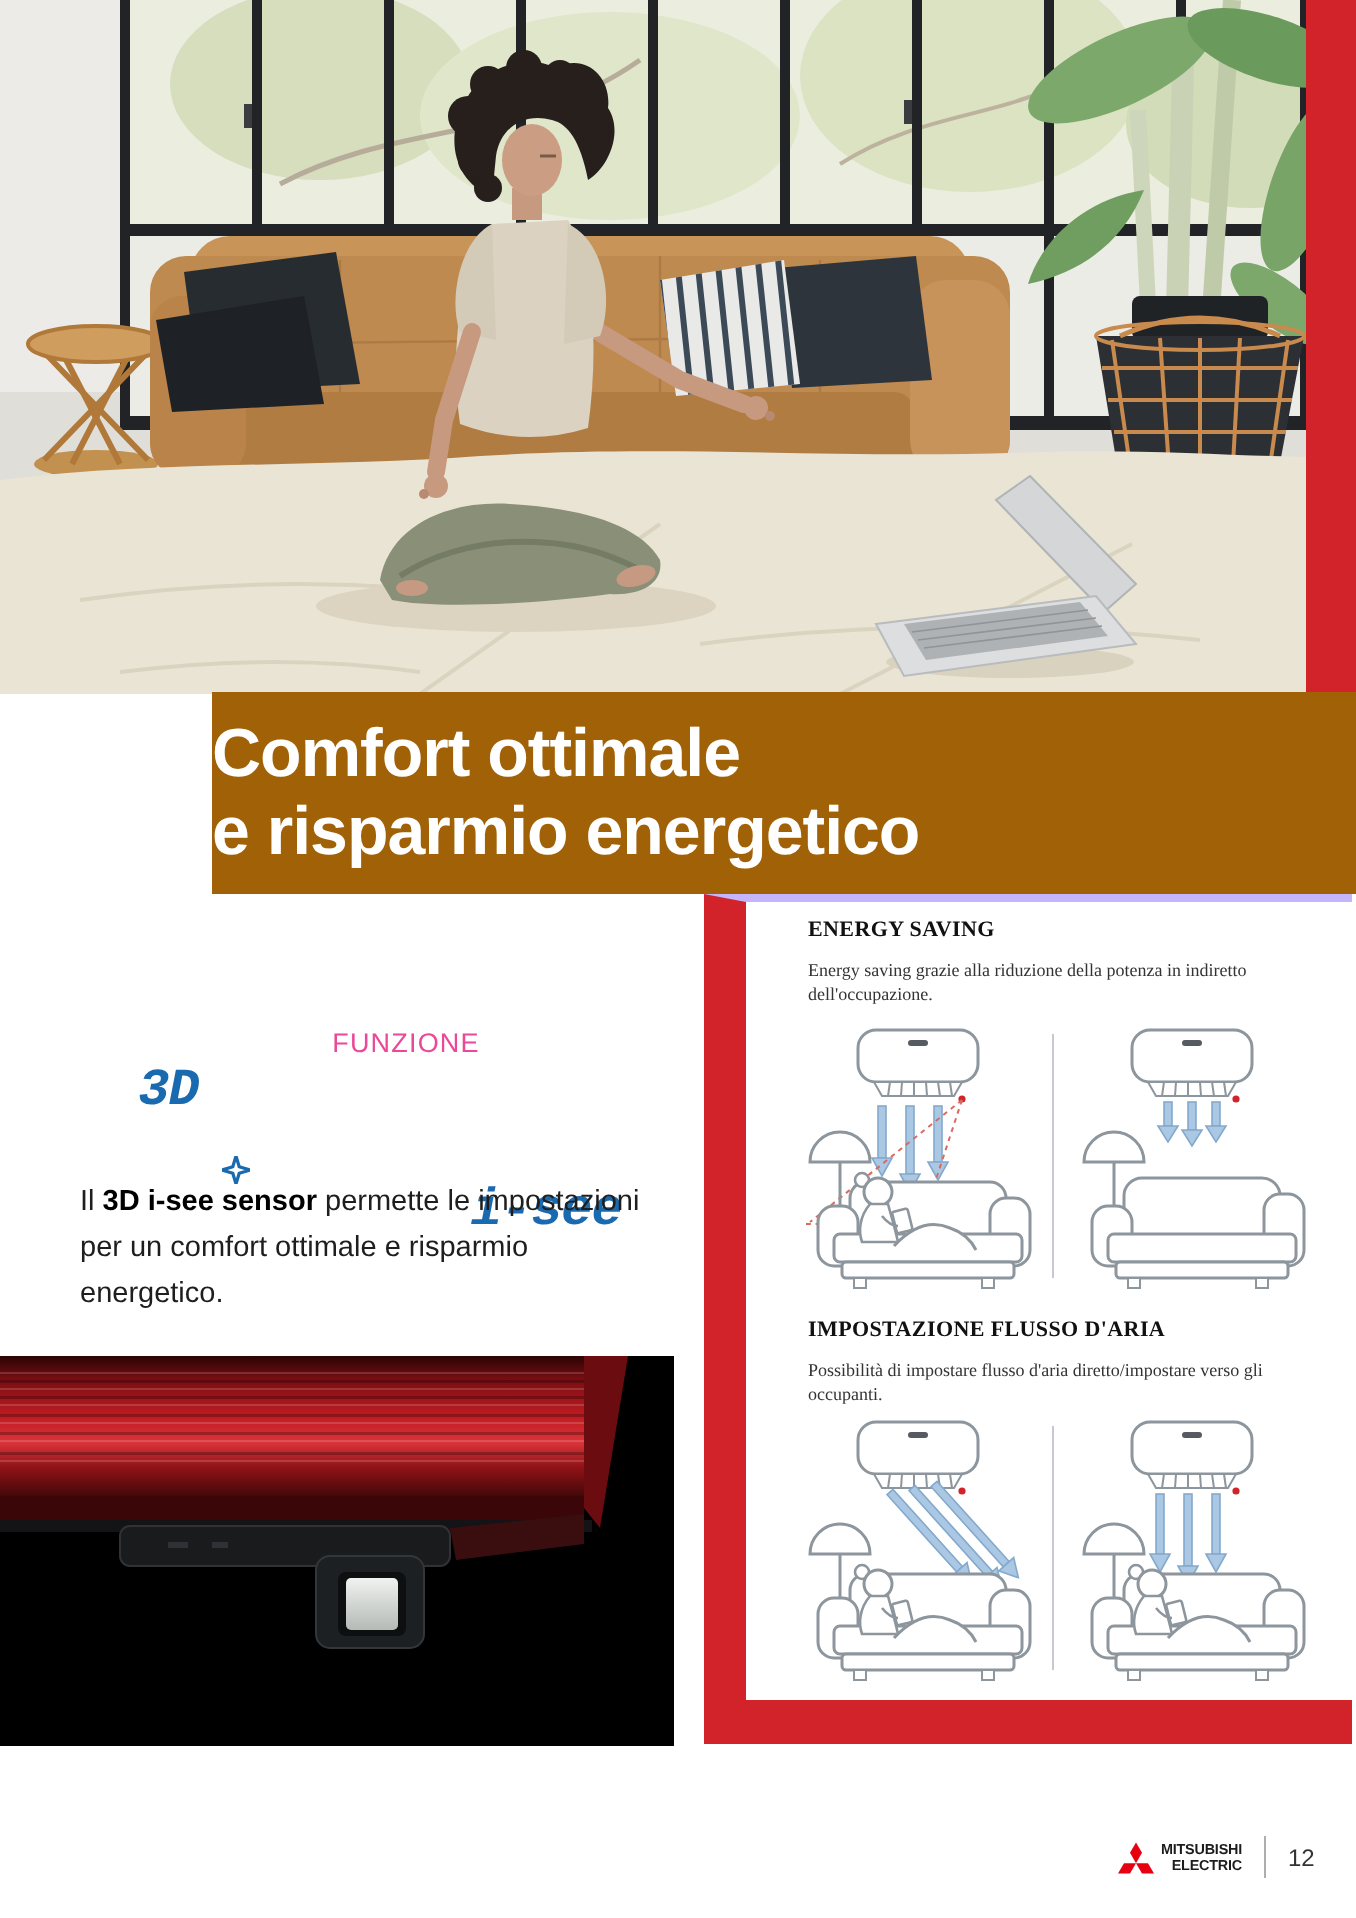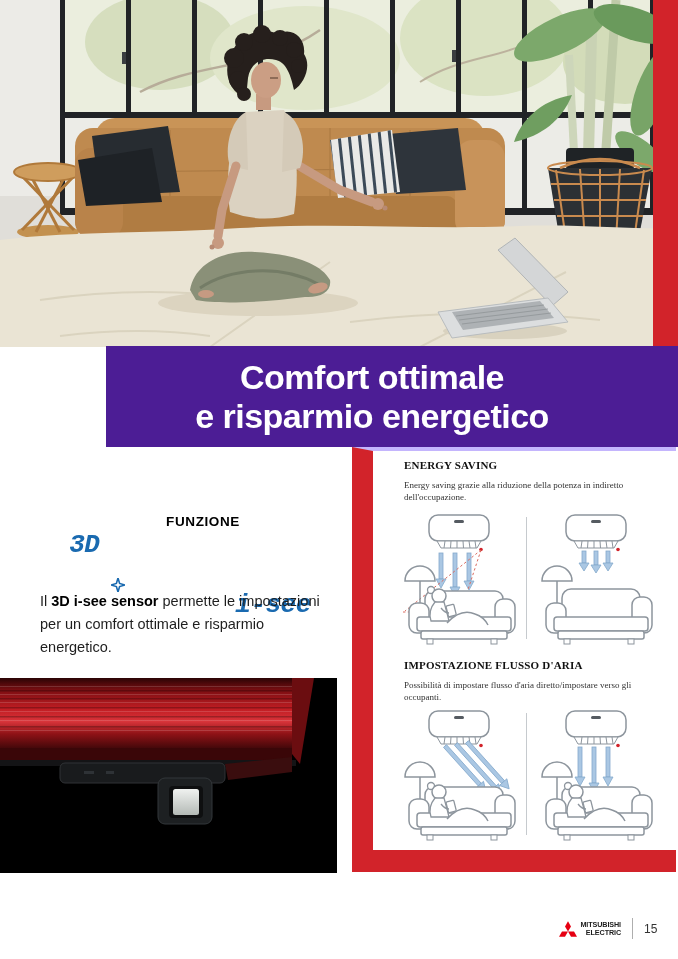--- a/index.html
+++ b/index.html
@@ -3,28 +3,28 @@
 <meta charset="utf-8">
 <style>
   html,body{margin:0;padding:0;background:#9a9a9a;font-family:"Liberation Sans",sans-serif;}
   .page{position:relative;width:678px;height:959px;background:#ffffff;overflow:hidden;margin:0 auto;}
 
   
   .hero{position:absolute;left:0;top:0;width:678px;height:347px;overflow:hidden;}
   .red-side-band{position:absolute;left:653px;top:0;width:25px;height:347px;background:#d2232a;}
 
   
-  .banner{position:absolute;left:106px;top:346px;width:572px;height:101px;background:#4c1d95;
-          display:flex;flex-direction:column;justify-content:center;align-items:center;
+  .banner{position:absolute;left:106px;top:346px;width:572px;height:101px;background:#a16207;
+          display:flex;flex-direction:column;justify-content:center;
           box-sizing:border-box;padding-right:40px;}
   .banner .t{color:#ffffff;font-weight:bold;font-size:34px;line-height:38.5px;white-space:nowrap;letter-spacing:-0.5px;}
 
   
   .feature{position:absolute;left:40px;top:514px;width:300px;text-align:center;}
-  .kicker{font-size:13.5px;font-weight:bold;letter-spacing:0.6px;color:#000000;padding-left:26px;}
+  .kicker{font-size:13.5px;font-weight:normal;letter-spacing:0.6px;color:#ec4899;padding-left:26px;}
   .logoline{margin-top:1px;display:flex;justify-content:center;align-items:baseline;
             color:#1a6ab0;font-size:26px;font-weight:bold;font-style:italic;letter-spacing:-0.5px;font-family:Liberation Mono, monospace;}
   .logoline .seg{white-space:pre;}
   .isee{position:relative;}
   .star{position:absolute;left:-3px;top:-12px;}
   .feature-desc{position:absolute;left:40px;top:590px;width:298px;text-align:left;
                 font-size:14.5px;line-height:23px;color:#1e1e1e;}
   .feature-desc b{color:#000;}
 
   
@@ -507,16 +507,16 @@
           <polygon points="0,25.98 5,17.32 15,17.32 10,25.98"></polygon>
           <polygon points="30,25.98 25,17.32 15,17.32 20,25.98"></polygon>
         </g>
       </svg>
       <div class="brand-text">
         <div>MITSUBISHI</div>
         <div>ELECTRIC</div>
       </div>
     </div>
     <div class="foot-div"></div>
-    <div class="pagenum">15</div>
+    <div class="pagenum">12</div>
   </div>
 
 </div>
 
 </body></html>

